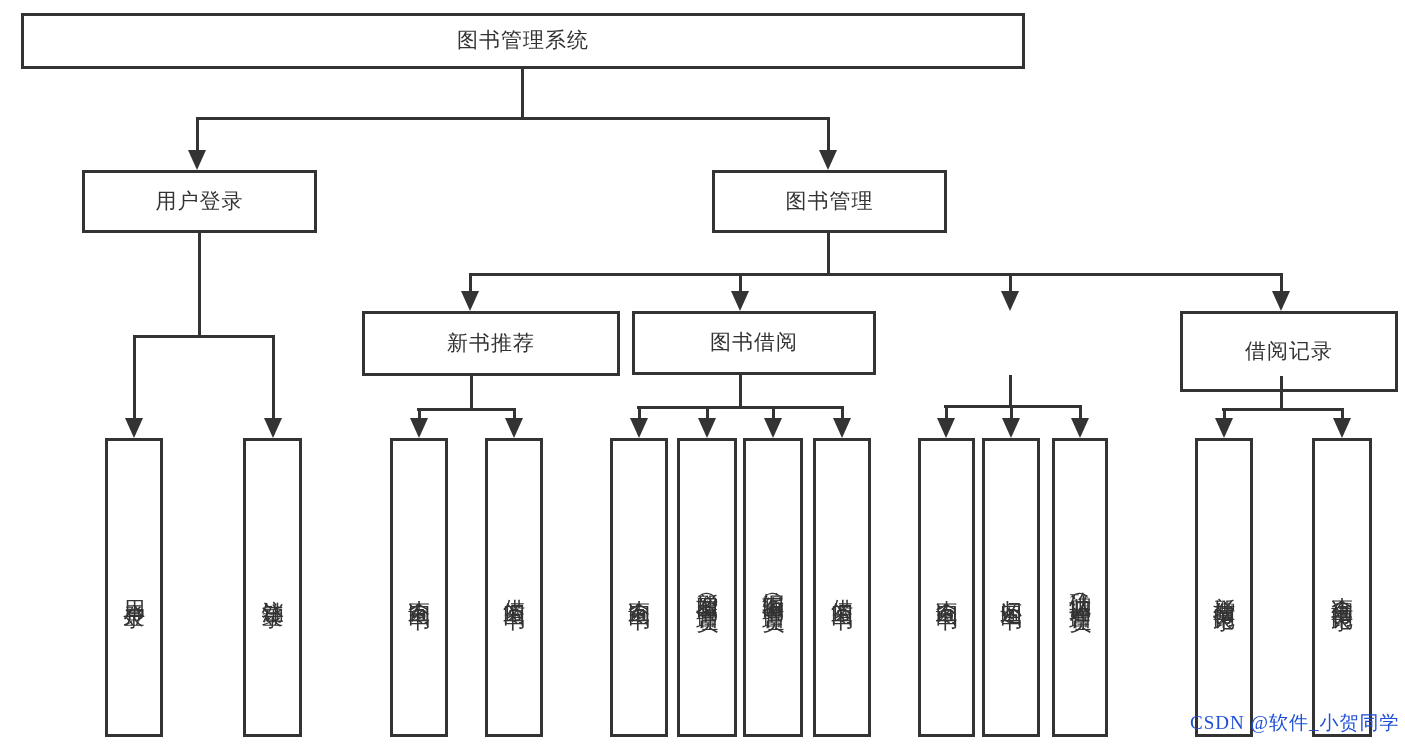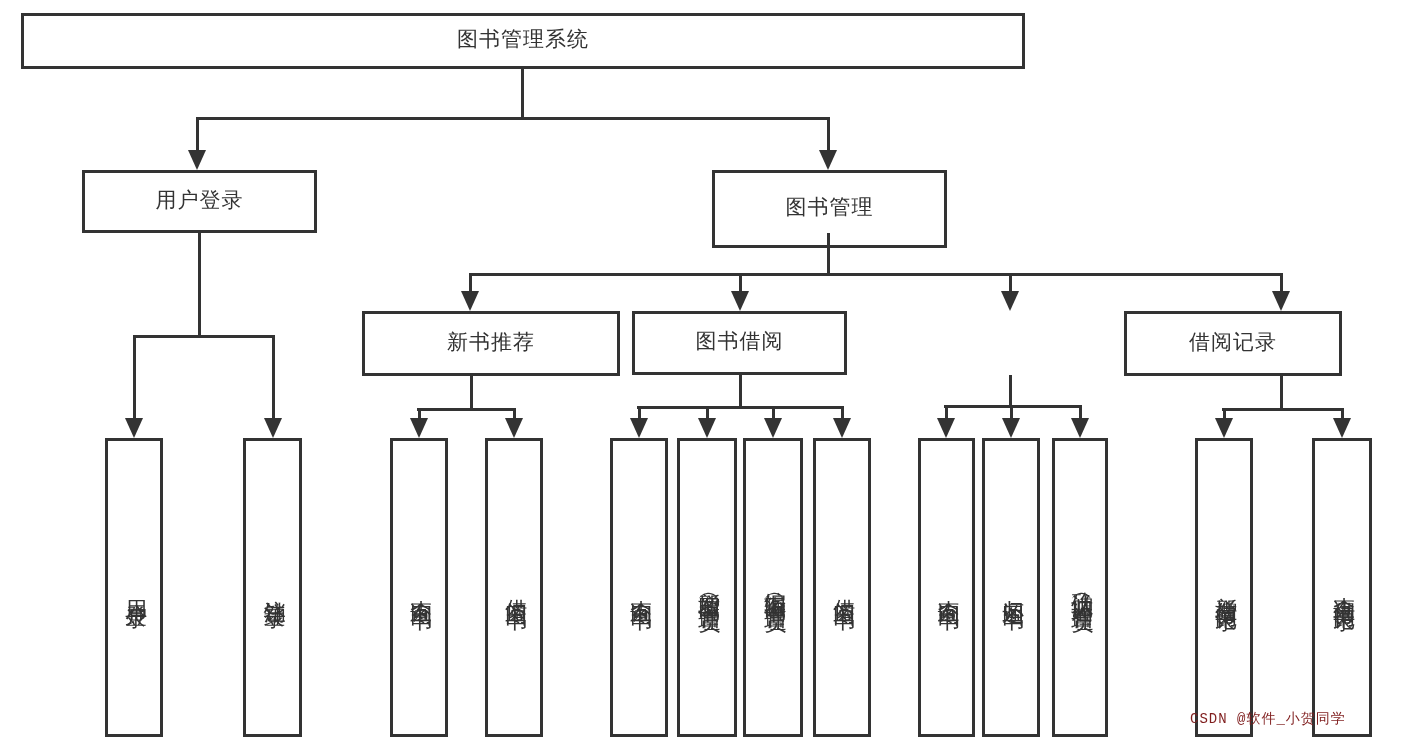--- a/index.html
+++ b/index.html
@@ -5,21 +5,21 @@
   html, body {
     margin: 0;
     padding: 0;
     background: #ffffff;
   }
   .canvas {
     position: relative;
     width: 1405px;
     height: 747px;
     background: #ffffff;
-    font-family: Liberation Mono, monospace;
+    font-family: Liberation Serif, serif;
     overflow: hidden;
   }
   .box {
     position: absolute;
     box-sizing: border-box;
     background: #ffffff;
     border: 3px solid #333333;
     color: #333333;
     display: flex;
     align-items: center;
@@ -42,22 +42,22 @@
   .arrow {
     position: absolute;
     width: 0;
     height: 0;
     border-left: 9px solid transparent;
     border-right: 9px solid transparent;
     border-top: 20px solid #333333;
   }
   .watermark {
     position: absolute;
-    color: #7f1d1d;
-    font-size: 14px;
+    color: #1d4ed8;
+    font-size: 19px;
     letter-spacing: 1px;
     white-space: nowrap;
     z-index: 10;
     text-align: right;
   }
 </style>
 </head>
 <body>
 
 <div class="canvas">
@@ -65,43 +65,43 @@
   <div class="box" style="left:21px; top:13px; width:1004px; height:56px;">图书管理系统</div>
 
   <div class="seg" style="left:521px; top:69px; width:3px; height:50px;"></div>
   <div class="seg" style="left:196px; top:117px; width:634px; height:3px;"></div>
   <div class="seg" style="left:196px; top:117px; width:3px; height:36px;"></div>
   <div class="arrow" style="left:188px; top:150px;"></div>
   <div class="seg" style="left:827px; top:117px; width:3px; height:36px;"></div>
   <div class="arrow" style="left:819px; top:150px;"></div>
 
   <div class="box" style="left:82px; top:170px; width:235px; height:63px;">用户登录</div>
-  <div class="box" style="left:712px; top:170px; width:235px; height:78px;">图书管理</div>
+  <div class="box" style="left:712px; top:170px; width:235px; height:63px;">图书管理</div>
 
   <div class="seg" style="left:198px; top:233px; width:3px; height:105px;"></div>
   <div class="seg" style="left:133px; top:335px; width:142px; height:3px;"></div>
   <div class="seg" style="left:133px; top:335px; width:3px; height:86px;"></div>
   <div class="arrow" style="left:125px; top:418px;"></div>
   <div class="seg" style="left:272px; top:335px; width:3px; height:86px;"></div>
   <div class="arrow" style="left:264px; top:418px;"></div>
 
   <div class="seg" style="left:827px; top:233px; width:3px; height:42px;"></div>
   <div class="seg" style="left:469px; top:273px; width:814px; height:3px;"></div>
   <div class="seg" style="left:469px; top:273px; width:3px; height:20px;"></div>
   <div class="arrow" style="left:461px; top:291px;"></div>
   <div class="seg" style="left:739px; top:273px; width:3px; height:20px;"></div>
   <div class="arrow" style="left:731px; top:291px;"></div>
   <div class="seg" style="left:1009px; top:273px; width:3px; height:20px;"></div>
   <div class="arrow" style="left:1001px; top:291px;"></div>
   <div class="seg" style="left:1280px; top:273px; width:3px; height:20px;"></div>
   <div class="arrow" style="left:1272px; top:291px;"></div>
 
   <div class="box" style="left:362px; top:311px; width:258px; height:65px;">新书推荐</div>
-  <div class="box" style="left:632px; top:311px; width:215px; height:64px;">图书借阅</div>
-  <div class="box" style="left:1124px; top:311px; width:218px; height:65px;">借阅记录</div>
+  <div class="box" style="left:632px; top:311px; width:244px; height:64px;">图书借阅</div>
+  <div class="box" style="left:1180px; top:311px; width:218px; height:81px;">借阅记录</div>
 
   <div class="seg" style="left:470px; top:376px; width:3px; height:35px;"></div>
   <div class="seg" style="left:417px; top:408px; width:99px; height:3px;"></div>
   <div class="seg" style="left:418px; top:408px; width:3px; height:13px;"></div>
   <div class="arrow" style="left:410px; top:418px;"></div>
   <div class="seg" style="left:513px; top:408px; width:3px; height:13px;"></div>
   <div class="arrow" style="left:505px; top:418px;"></div>
 
   <div class="seg" style="left:739px; top:375px; width:3px; height:34px;"></div>
   <div class="seg" style="left:637px; top:406px; width:207px; height:3px;"></div>

